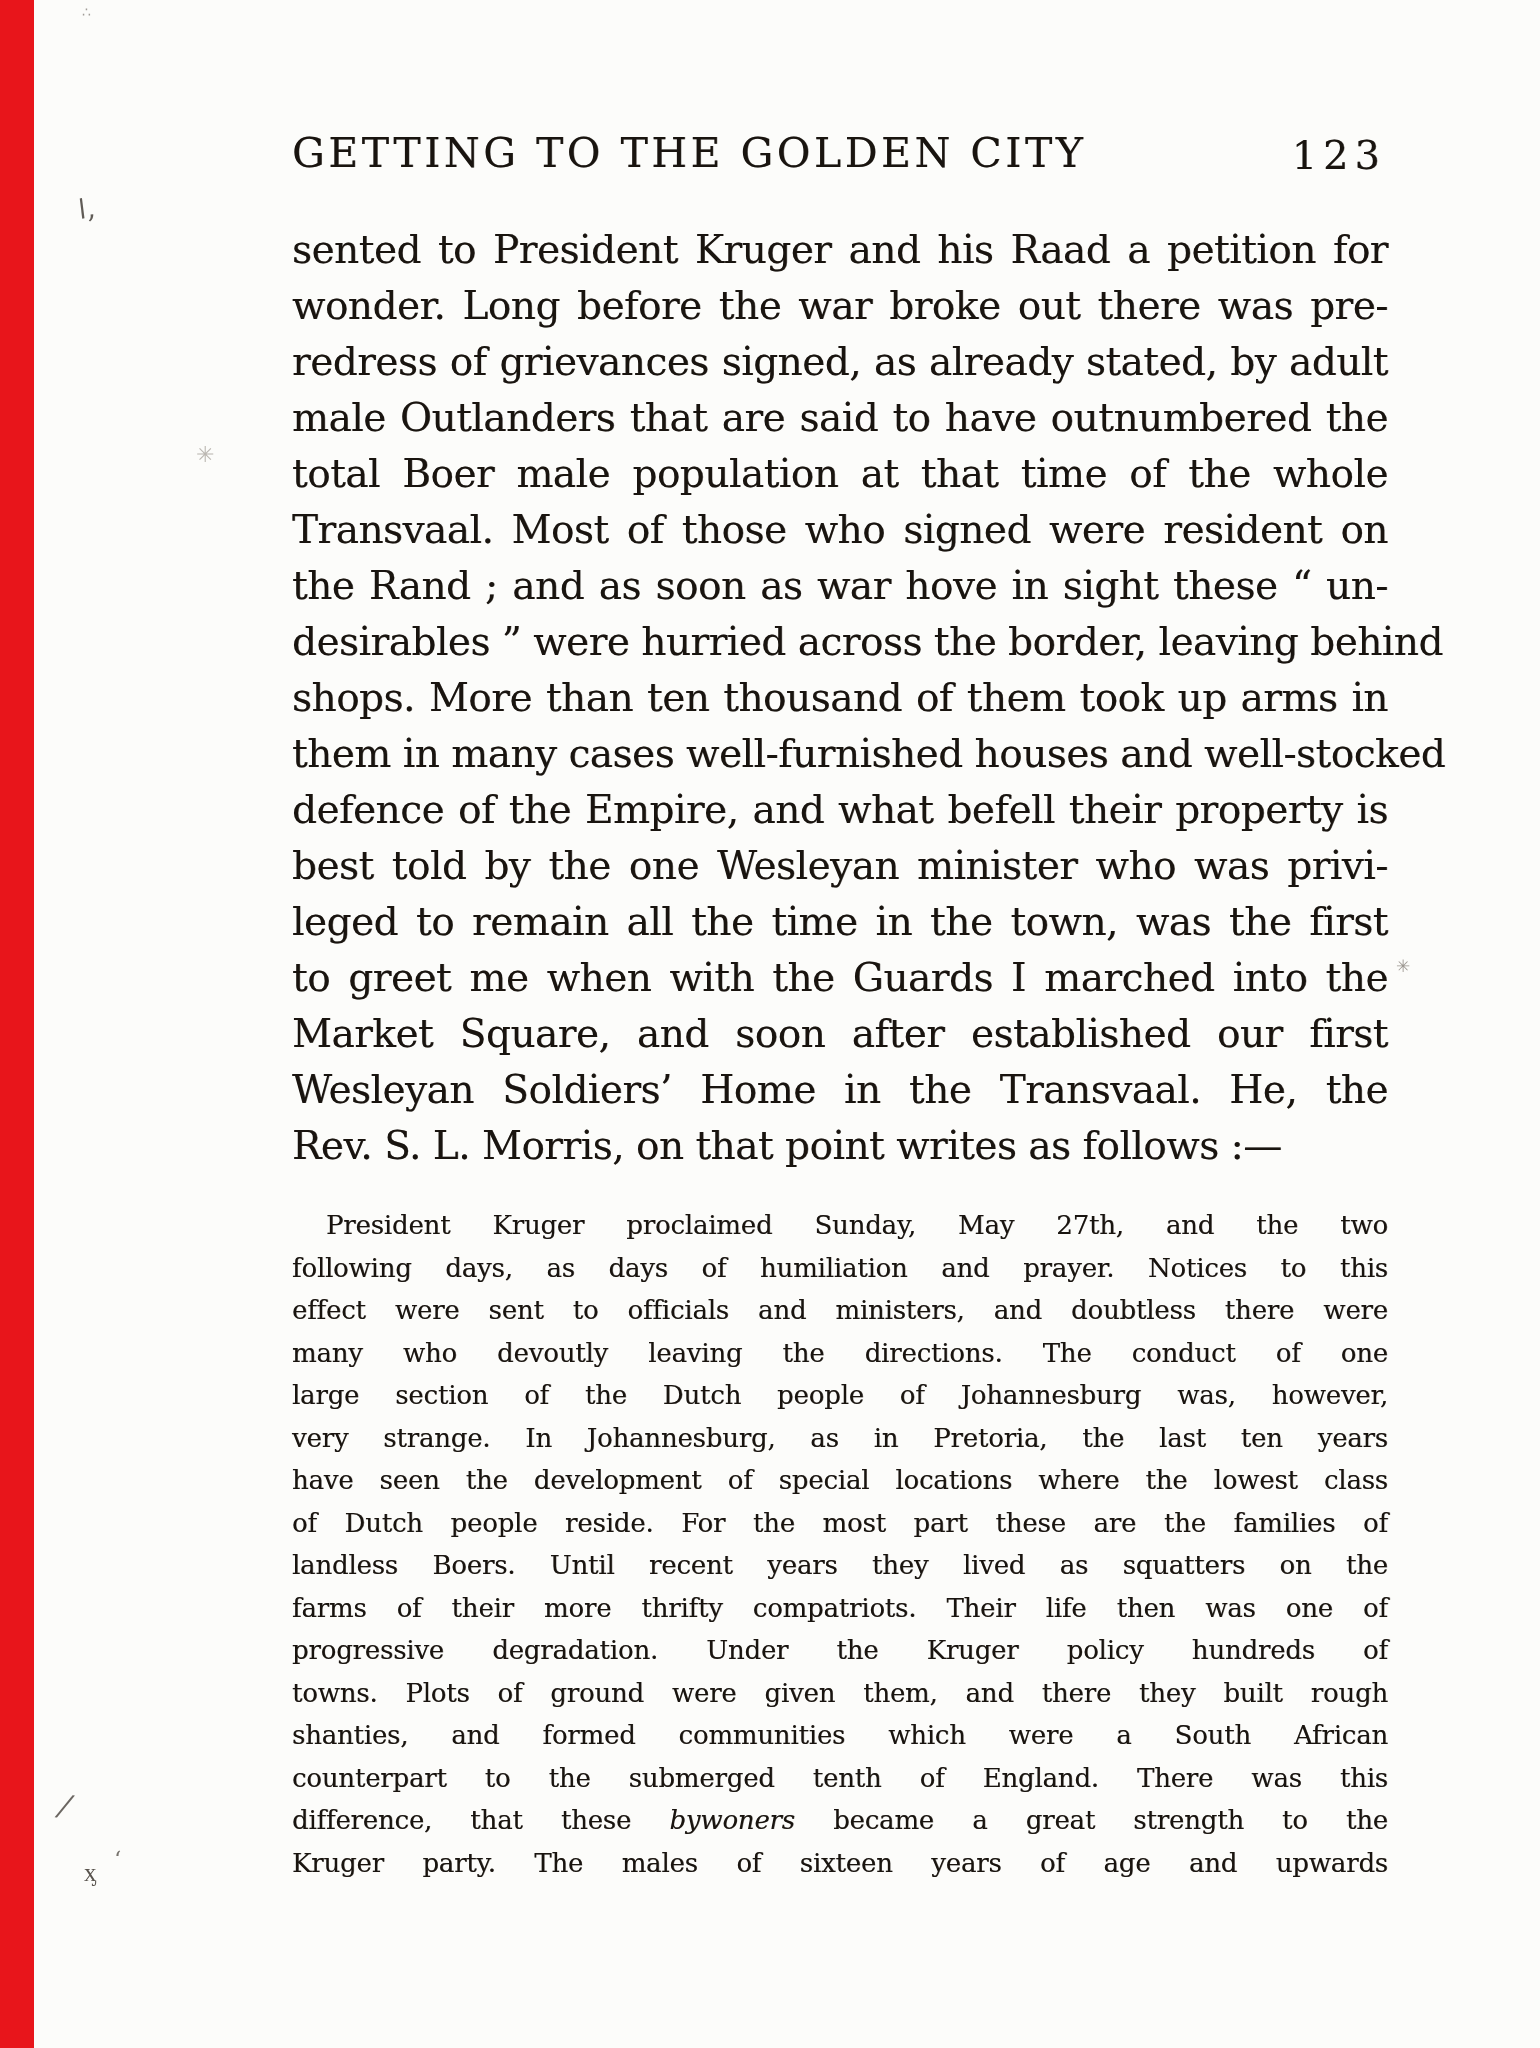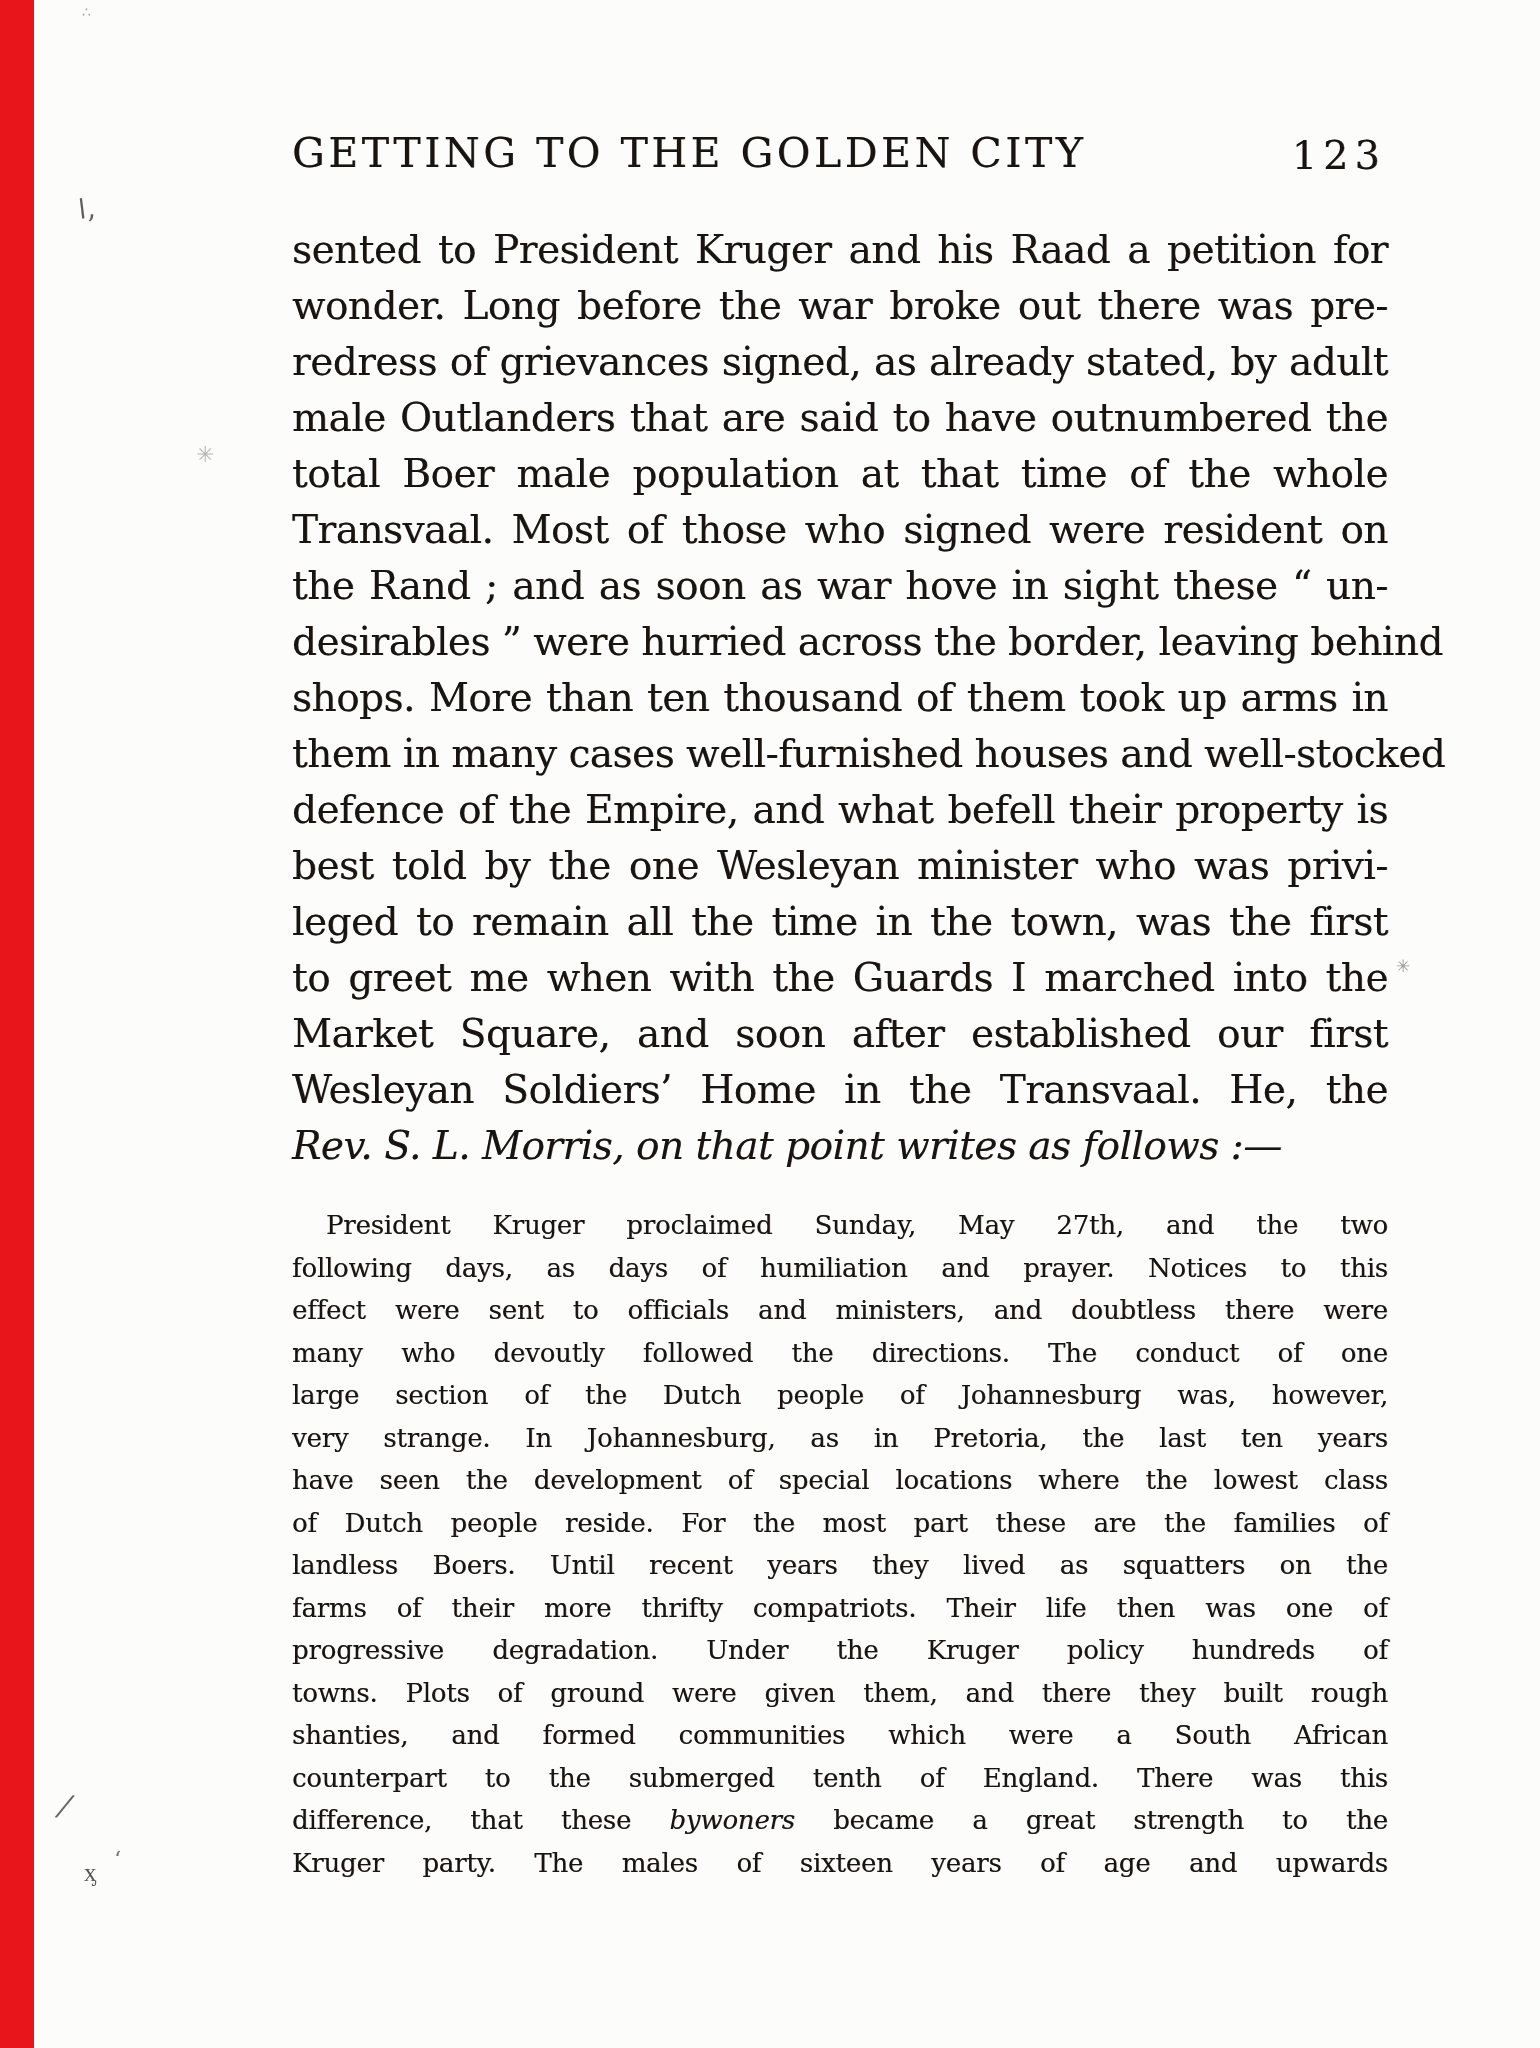--- a/index.html
+++ b/index.html
@@ -43,21 +43,21 @@
     position: relative;
     white-space: nowrap;
     text-align: justify;
     text-align-last: justify;
     overflow: visible;
   }
   .body-par { position: absolute; top: 222px; left: 0; right: 0; }
   .body-par .line { height: 56px; line-height: 56px; font-size: 39px; letter-spacing: -0.5px; }
   .quote-par { position: absolute; top: 1204px; left: 0; right: 0; }
   .quote-par .line { height: 42.5px; line-height: 42.5px; font-size: 26px; letter-spacing: -0.2px; }
-  .natural { text-align-last: left; font-style: italic; }
+  .natural { text-align-last: left; }
   .indent { text-indent: 34px; }
   .ital { font-style: italic; }
   .art { position: absolute; text-shadow: none; }
   .art-top-dots { left: 82px; top: 4px; font-size: 14px; color: #8a857f; opacity: .8; }
   .art-margin-tick { left: 78px; top: 192px; font-size: 28px; color: #45403a; transform: rotate(-7deg); opacity: .85; }
   .art-left-smudge { left: 196px; top: 442px; font-size: 22px; color: #aba69f; opacity: .8; }
   .art-right-smudge { left: 1396px; top: 956px; font-size: 17px; color: #8b857e; opacity: .85; }
   .art-bottom-1 { left: 62px; top: 1788px; font-size: 32px; color: #47413b; transform: rotate(8deg); opacity: .8; }
   .art-bottom-2 { left: 84px; top: 1858px; font-size: 25px; color: #3c362f; opacity: .85; }
   .art-bottom-3 { left: 114px; top: 1846px; font-size: 23px; color: #58534c; opacity: .8; }
@@ -101,21 +101,21 @@
       <div class="line">to greet me when with the Guards I marched into the</div>
       <div class="line">Market Square, and soon after established our first</div>
       <div class="line">Wesleyan Soldiers’ Home in the Transvaal.  He, the</div>
       <div class="line natural">Rev. S. L. Morris, on that point writes as follows :—</div>
     </div>
 
     <div class="quote-par">
       <div class="line indent">President Kruger proclaimed Sunday, May 27th, and the two</div>
       <div class="line">following days, as days of humiliation and prayer.  Notices to this</div>
       <div class="line">effect were sent to officials and ministers, and doubtless there were</div>
-      <div class="line">many who devoutly followed the directions.  The conduct of one</div>
+      <div class="line">many who devoutly leaving the directions.  The conduct of one</div>
       <div class="line">large section of the Dutch people of Johannesburg was, however,</div>
       <div class="line">very strange.  In Johannesburg, as in Pretoria, the last ten years</div>
       <div class="line">have seen the development of special locations where the lowest class</div>
       <div class="line">of Dutch people reside.  For the most part these are the families of</div>
       <div class="line">landless Boers.  Until recent years they lived as squatters on the</div>
       <div class="line">farms of their more thrifty compatriots.  Their life then was one of</div>
       <div class="line">progressive degradation.  Under the Kruger policy hundreds of</div>
       <div class="line">towns.  Plots of ground were given them, and there they built rough</div>
       <div class="line">shanties, and formed communities which were a South African</div>
       <div class="line">counterpart to the submerged tenth of England.  There was this</div>

